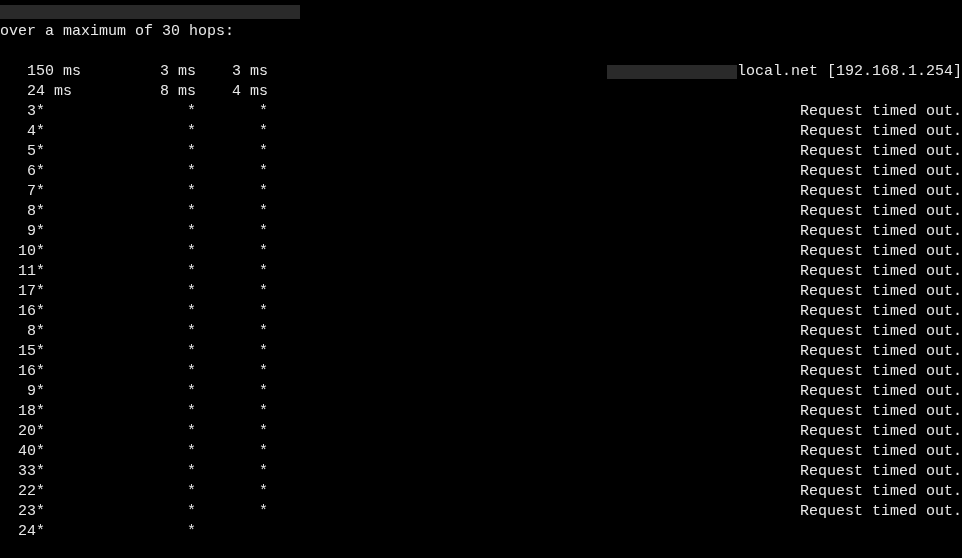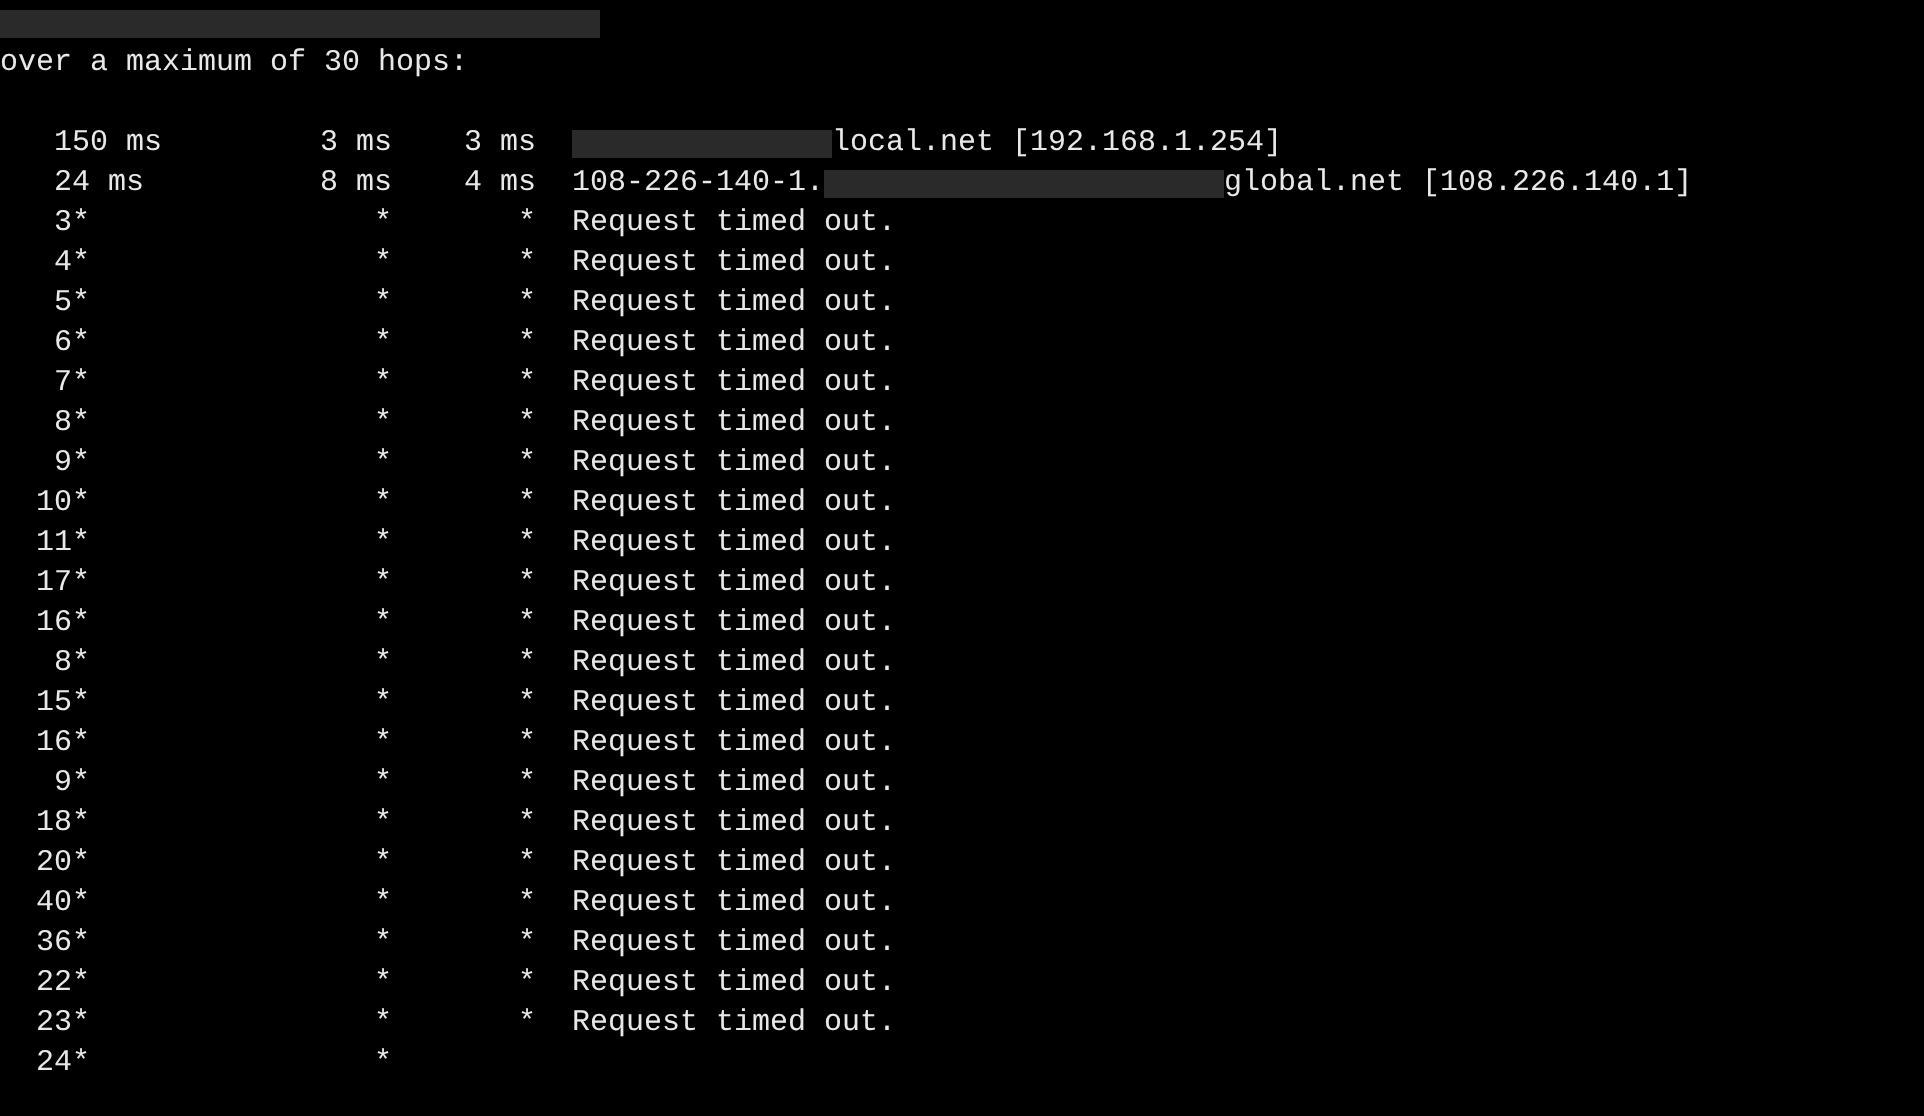--- a/index.html
+++ b/index.html
@@ -49,48 +49,48 @@
     }
     .col-t3 {
       width: 72px;
       text-align: right;
     }
     .col-gap {
       width: 18px;
     }
     .col-dest {
       flex: 1;
-      text-align: left;
+      text-align: right;
     }
   </style>
 </head>
 <body>
 
 <div class="line"><span class="redact" style="width:300px"></span></div>
 <div class="line">over a maximum of 30 hops:</div>
 <div class="line">&nbsp;</div>
 
 <div id="hops-container">
     <div class="hop-row"><span class="col-num">1</span><span class="col-t1">50 ms</span><span class="col-t2">3 ms</span><span class="col-t3">3 ms</span><span class="col-gap">  </span><span class="col-dest"><span></span><span class="redact" style="width: 130px;"></span><span>local.net [192.168.1.254]</span></span></div>
-    <div class="hop-row"><span class="col-num">2</span><span class="col-t1">4 ms</span><span class="col-t2">8 ms</span><span class="col-t3">4 ms</span><span class="col-gap">  </span><span class="col-dest"><span>108-226-140-1.</span><span class="redact" style="width: 200px;"></span><span>global.net [108.226.140.1]</span></span></div>
+    <div class="hop-row"><span class="col-num">2</span><span class="col-t1">4 ms</span><span class="col-t2">8 ms</span><span class="col-t3">4 ms</span><span class="col-gap">  </span></div>
     <div class="hop-row"><span class="col-num">3</span><span class="col-t1">*</span><span class="col-t2">*</span><span class="col-t3">*</span><span class="col-gap">  </span><span class="col-dest"><span>Request timed out.</span><span></span></span></div>
     <div class="hop-row"><span class="col-num">4</span><span class="col-t1">*</span><span class="col-t2">*</span><span class="col-t3">*</span><span class="col-gap">  </span><span class="col-dest"><span>Request timed out.</span><span></span></span></div>
     <div class="hop-row"><span class="col-num">5</span><span class="col-t1">*</span><span class="col-t2">*</span><span class="col-t3">*</span><span class="col-gap">  </span><span class="col-dest"><span>Request timed out.</span><span></span></span></div>
     <div class="hop-row"><span class="col-num">6</span><span class="col-t1">*</span><span class="col-t2">*</span><span class="col-t3">*</span><span class="col-gap">  </span><span class="col-dest"><span>Request timed out.</span><span></span></span></div>
     <div class="hop-row"><span class="col-num">7</span><span class="col-t1">*</span><span class="col-t2">*</span><span class="col-t3">*</span><span class="col-gap">  </span><span class="col-dest"><span>Request timed out.</span><span></span></span></div>
     <div class="hop-row"><span class="col-num">8</span><span class="col-t1">*</span><span class="col-t2">*</span><span class="col-t3">*</span><span class="col-gap">  </span><span class="col-dest"><span>Request timed out.</span><span></span></span></div>
     <div class="hop-row"><span class="col-num">9</span><span class="col-t1">*</span><span class="col-t2">*</span><span class="col-t3">*</span><span class="col-gap">  </span><span class="col-dest"><span>Request timed out.</span><span></span></span></div>
     <div class="hop-row"><span class="col-num">10</span><span class="col-t1">*</span><span class="col-t2">*</span><span class="col-t3">*</span><span class="col-gap">  </span><span class="col-dest"><span>Request timed out.</span><span></span></span></div>
     <div class="hop-row"><span class="col-num">11</span><span class="col-t1">*</span><span class="col-t2">*</span><span class="col-t3">*</span><span class="col-gap">  </span><span class="col-dest"><span>Request timed out.</span><span></span></span></div>
     <div class="hop-row"><span class="col-num">17</span><span class="col-t1">*</span><span class="col-t2">*</span><span class="col-t3">*</span><span class="col-gap">  </span><span class="col-dest"><span>Request timed out.</span><span></span></span></div>
     <div class="hop-row"><span class="col-num">16</span><span class="col-t1">*</span><span class="col-t2">*</span><span class="col-t3">*</span><span class="col-gap">  </span><span class="col-dest"><span>Request timed out.</span><span></span></span></div>
     <div class="hop-row"><span class="col-num">8</span><span class="col-t1">*</span><span class="col-t2">*</span><span class="col-t3">*</span><span class="col-gap">  </span><span class="col-dest"><span>Request timed out.</span><span></span></span></div>
     <div class="hop-row"><span class="col-num">15</span><span class="col-t1">*</span><span class="col-t2">*</span><span class="col-t3">*</span><span class="col-gap">  </span><span class="col-dest"><span>Request timed out.</span><span></span></span></div>
     <div class="hop-row"><span class="col-num">16</span><span class="col-t1">*</span><span class="col-t2">*</span><span class="col-t3">*</span><span class="col-gap">  </span><span class="col-dest"><span>Request timed out.</span><span></span></span></div>
     <div class="hop-row"><span class="col-num">9</span><span class="col-t1">*</span><span class="col-t2">*</span><span class="col-t3">*</span><span class="col-gap">  </span><span class="col-dest"><span>Request timed out.</span><span></span></span></div>
     <div class="hop-row"><span class="col-num">18</span><span class="col-t1">*</span><span class="col-t2">*</span><span class="col-t3">*</span><span class="col-gap">  </span><span class="col-dest"><span>Request timed out.</span><span></span></span></div>
     <div class="hop-row"><span class="col-num">20</span><span class="col-t1">*</span><span class="col-t2">*</span><span class="col-t3">*</span><span class="col-gap">  </span><span class="col-dest"><span>Request timed out.</span><span></span></span></div>
     <div class="hop-row"><span class="col-num">40</span><span class="col-t1">*</span><span class="col-t2">*</span><span class="col-t3">*</span><span class="col-gap">  </span><span class="col-dest"><span>Request timed out.</span><span></span></span></div>
-    <div class="hop-row"><span class="col-num">36</span><span class="col-t1">*</span><span class="col-t2">*</span><span class="col-t3">*</span><span class="col-gap">  </span><span class="col-dest"><span>Request timed out.</span><span></span></span></div>
+    <div class="hop-row"><span class="col-num">33</span><span class="col-t1">*</span><span class="col-t2">*</span><span class="col-t3">*</span><span class="col-gap">  </span><span class="col-dest"><span>Request timed out.</span><span></span></span></div>
     <div class="hop-row"><span class="col-num">22</span><span class="col-t1">*</span><span class="col-t2">*</span><span class="col-t3">*</span><span class="col-gap">  </span><span class="col-dest"><span>Request timed out.</span><span></span></span></div>
     <div class="hop-row"><span class="col-num">23</span><span class="col-t1">*</span><span class="col-t2">*</span><span class="col-t3">*</span><span class="col-gap">  </span><span class="col-dest"><span>Request timed out.</span><span></span></span></div>
     <div class="hop-row"><span class="col-num">24</span><span class="col-t1">*</span><span class="col-t2">*</span><span class="col-t3"></span><span class="col-gap">  </span><span class="col-dest"><span></span><span></span></span></div>
   </div>
 
 </body></html>

